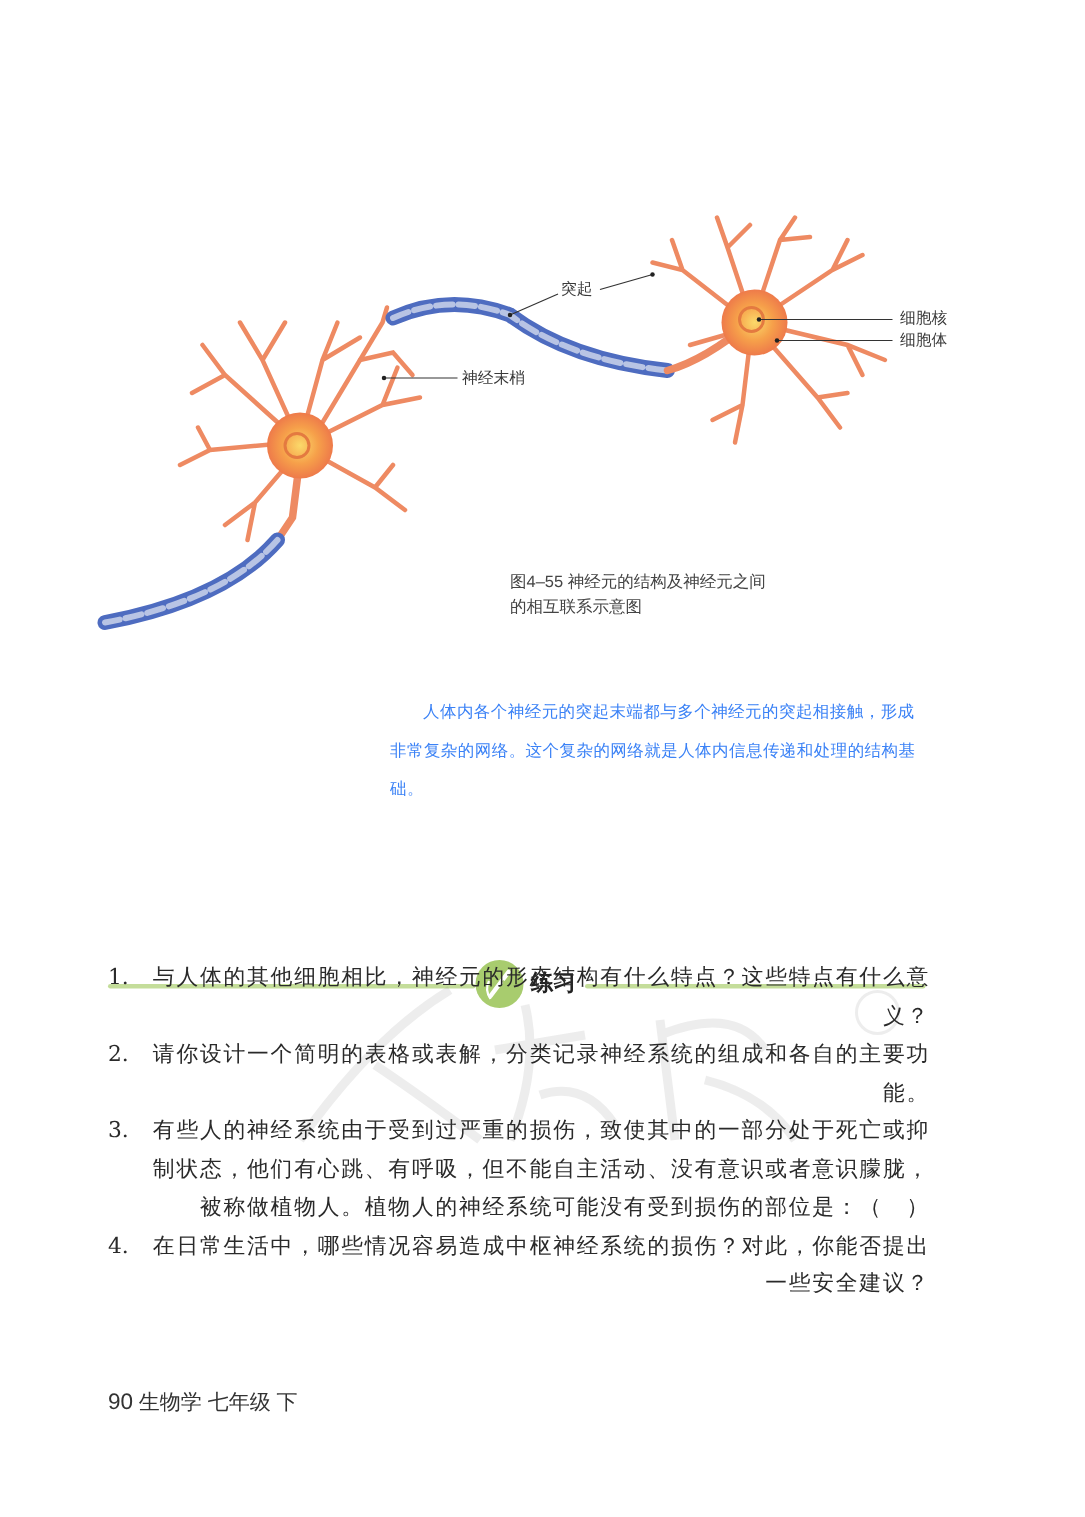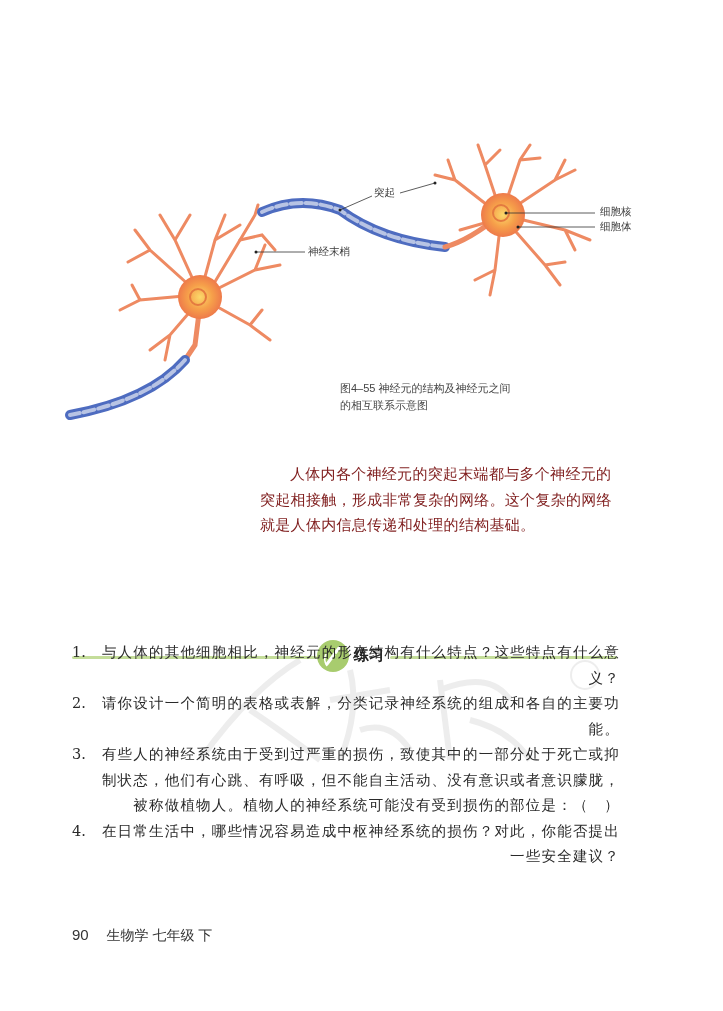--- a/index.html
+++ b/index.html
@@ -11,21 +11,21 @@
   .fig-label {
     position:absolute; font-size:10.5px; color:#3a3a3a; white-space:nowrap;
     font-family:"DejaVu Serif","Liberation Serif",serif;
   }
   .caption {
     position:absolute; left:340px; top:380px; font-size:11px; line-height:17px; color:#444;
     font-family:"Liberation Sans","DejaVu Sans",sans-serif; width:220px;
   }
   .body-para {
     position:absolute; left:260px; top:462px; width:360px;
-    font-size:15px; line-height:25.5px; color:#7f1d1d;
+    font-size:11px; line-height:25.5px; color:#3b82f6;
     font-family:"DejaVu Sans","Liberation Sans",sans-serif; letter-spacing:0.3px;
   }
   .body-para p { margin:0; text-indent:2em; }
   .practice-header { position:absolute; left:72px; top:596px; width:545px; height:34px;margin-top:44px; }
   .practice-header .line { position:absolute; top:16px; height:3px; background:#c4dd9a; border-radius:2px; }
   .practice-header .line.left { left:0; width:245px; }
   .practice-header .line.right { left:318px; width:227px; }
   .practice-icon {
     position:absolute; left:245px; top:0; width:32px; height:32px; border-radius:50%;
     background:#a8cc6e;
@@ -43,21 +43,21 @@
     font-family:"DejaVu Serif","Liberation Serif",serif;
   }
   .ex-item { display:flex; }
   .ex-num { width:21px; flex:none; }
   .ex-text { flex:1; letter-spacing:1.2px;text-align:right; }
   .options { display:flex; gap:22px; letter-spacing:0.5px; }
   .footer {
     position:absolute; left:72px; top:926px; font-size:14px; color:#333;
     font-family:"Liberation Sans","DejaVu Sans",sans-serif;
   }
-  .footer .page-num { margin-right:14px; font-size:15px; }
+  .footer .page-num { font-size:15px; }
 </style>
 </head>
 <body>
 
 <div class="figure">
   <svg width="723" height="440" viewBox="0 0 723 440">
     <defs>
       <radialGradient id="soma" cx="50%" cy="50%" r="50%">
         <stop offset="0%" stop-color="#fbd96a"></stop>
         <stop offset="55%" stop-color="#f6a04a"></stop>

